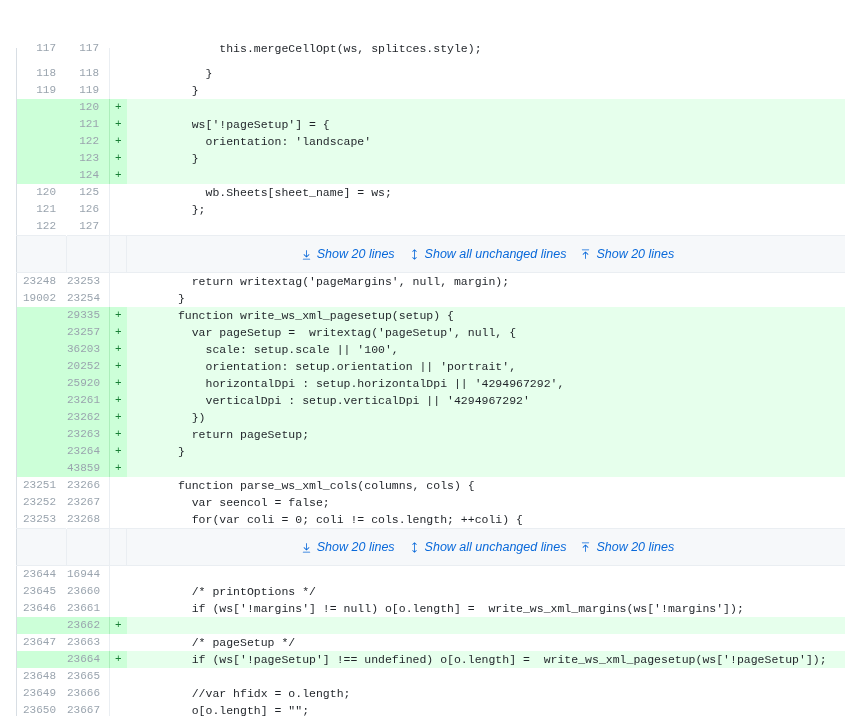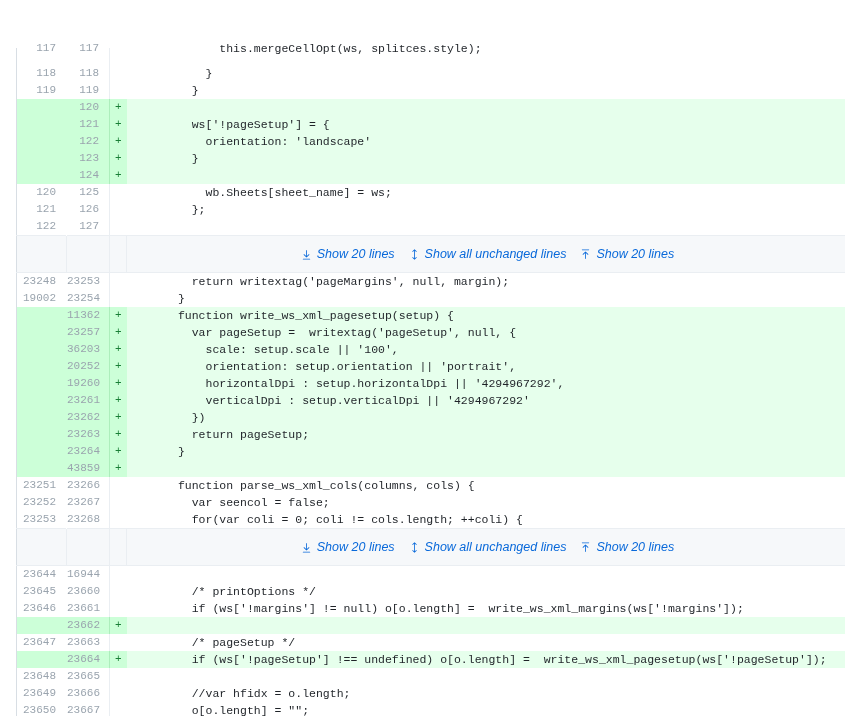--- a/index.html
+++ b/index.html
@@ -278,21 +278,21 @@
             <td class="code">        return writextag('pageMargins', null, margin);</td>
           </tr>
           <tr class="diff-row row-ctx">
             <td class="ln ln-old">19002</td>
             <td class="ln ln-new">23254</td>
             <td class="marker"></td>
             <td class="code">      }</td>
           </tr>
           <tr class="diff-row row-add">
             <td class="ln ln-old"></td>
-            <td class="ln ln-new">11362</td>
+            <td class="ln ln-new">29335</td>
             <td class="marker">+</td>
             <td class="code">      function write_ws_xml_pagesetup(setup) {</td>
           </tr>
           <tr class="diff-row row-add">
             <td class="ln ln-old"></td>
             <td class="ln ln-new">23257</td>
             <td class="marker">+</td>
             <td class="code">        var pageSetup =  writextag('pageSetup', null, {</td>
           </tr>
           <tr class="diff-row row-add">
@@ -302,21 +302,21 @@
             <td class="code">          scale: setup.scale || '100',</td>
           </tr>
           <tr class="diff-row row-add">
             <td class="ln ln-old"></td>
             <td class="ln ln-new">20252</td>
             <td class="marker">+</td>
             <td class="code">          orientation: setup.orientation || 'portrait',</td>
           </tr>
           <tr class="diff-row row-add">
             <td class="ln ln-old"></td>
-            <td class="ln ln-new">19260</td>
+            <td class="ln ln-new">25920</td>
             <td class="marker">+</td>
             <td class="code">          horizontalDpi : setup.horizontalDpi || '4294967292',</td>
           </tr>
           <tr class="diff-row row-add">
             <td class="ln ln-old"></td>
             <td class="ln ln-new">23261</td>
             <td class="marker">+</td>
             <td class="code">          verticalDpi : setup.verticalDpi || '4294967292'</td>
           </tr>
           <tr class="diff-row row-add">

